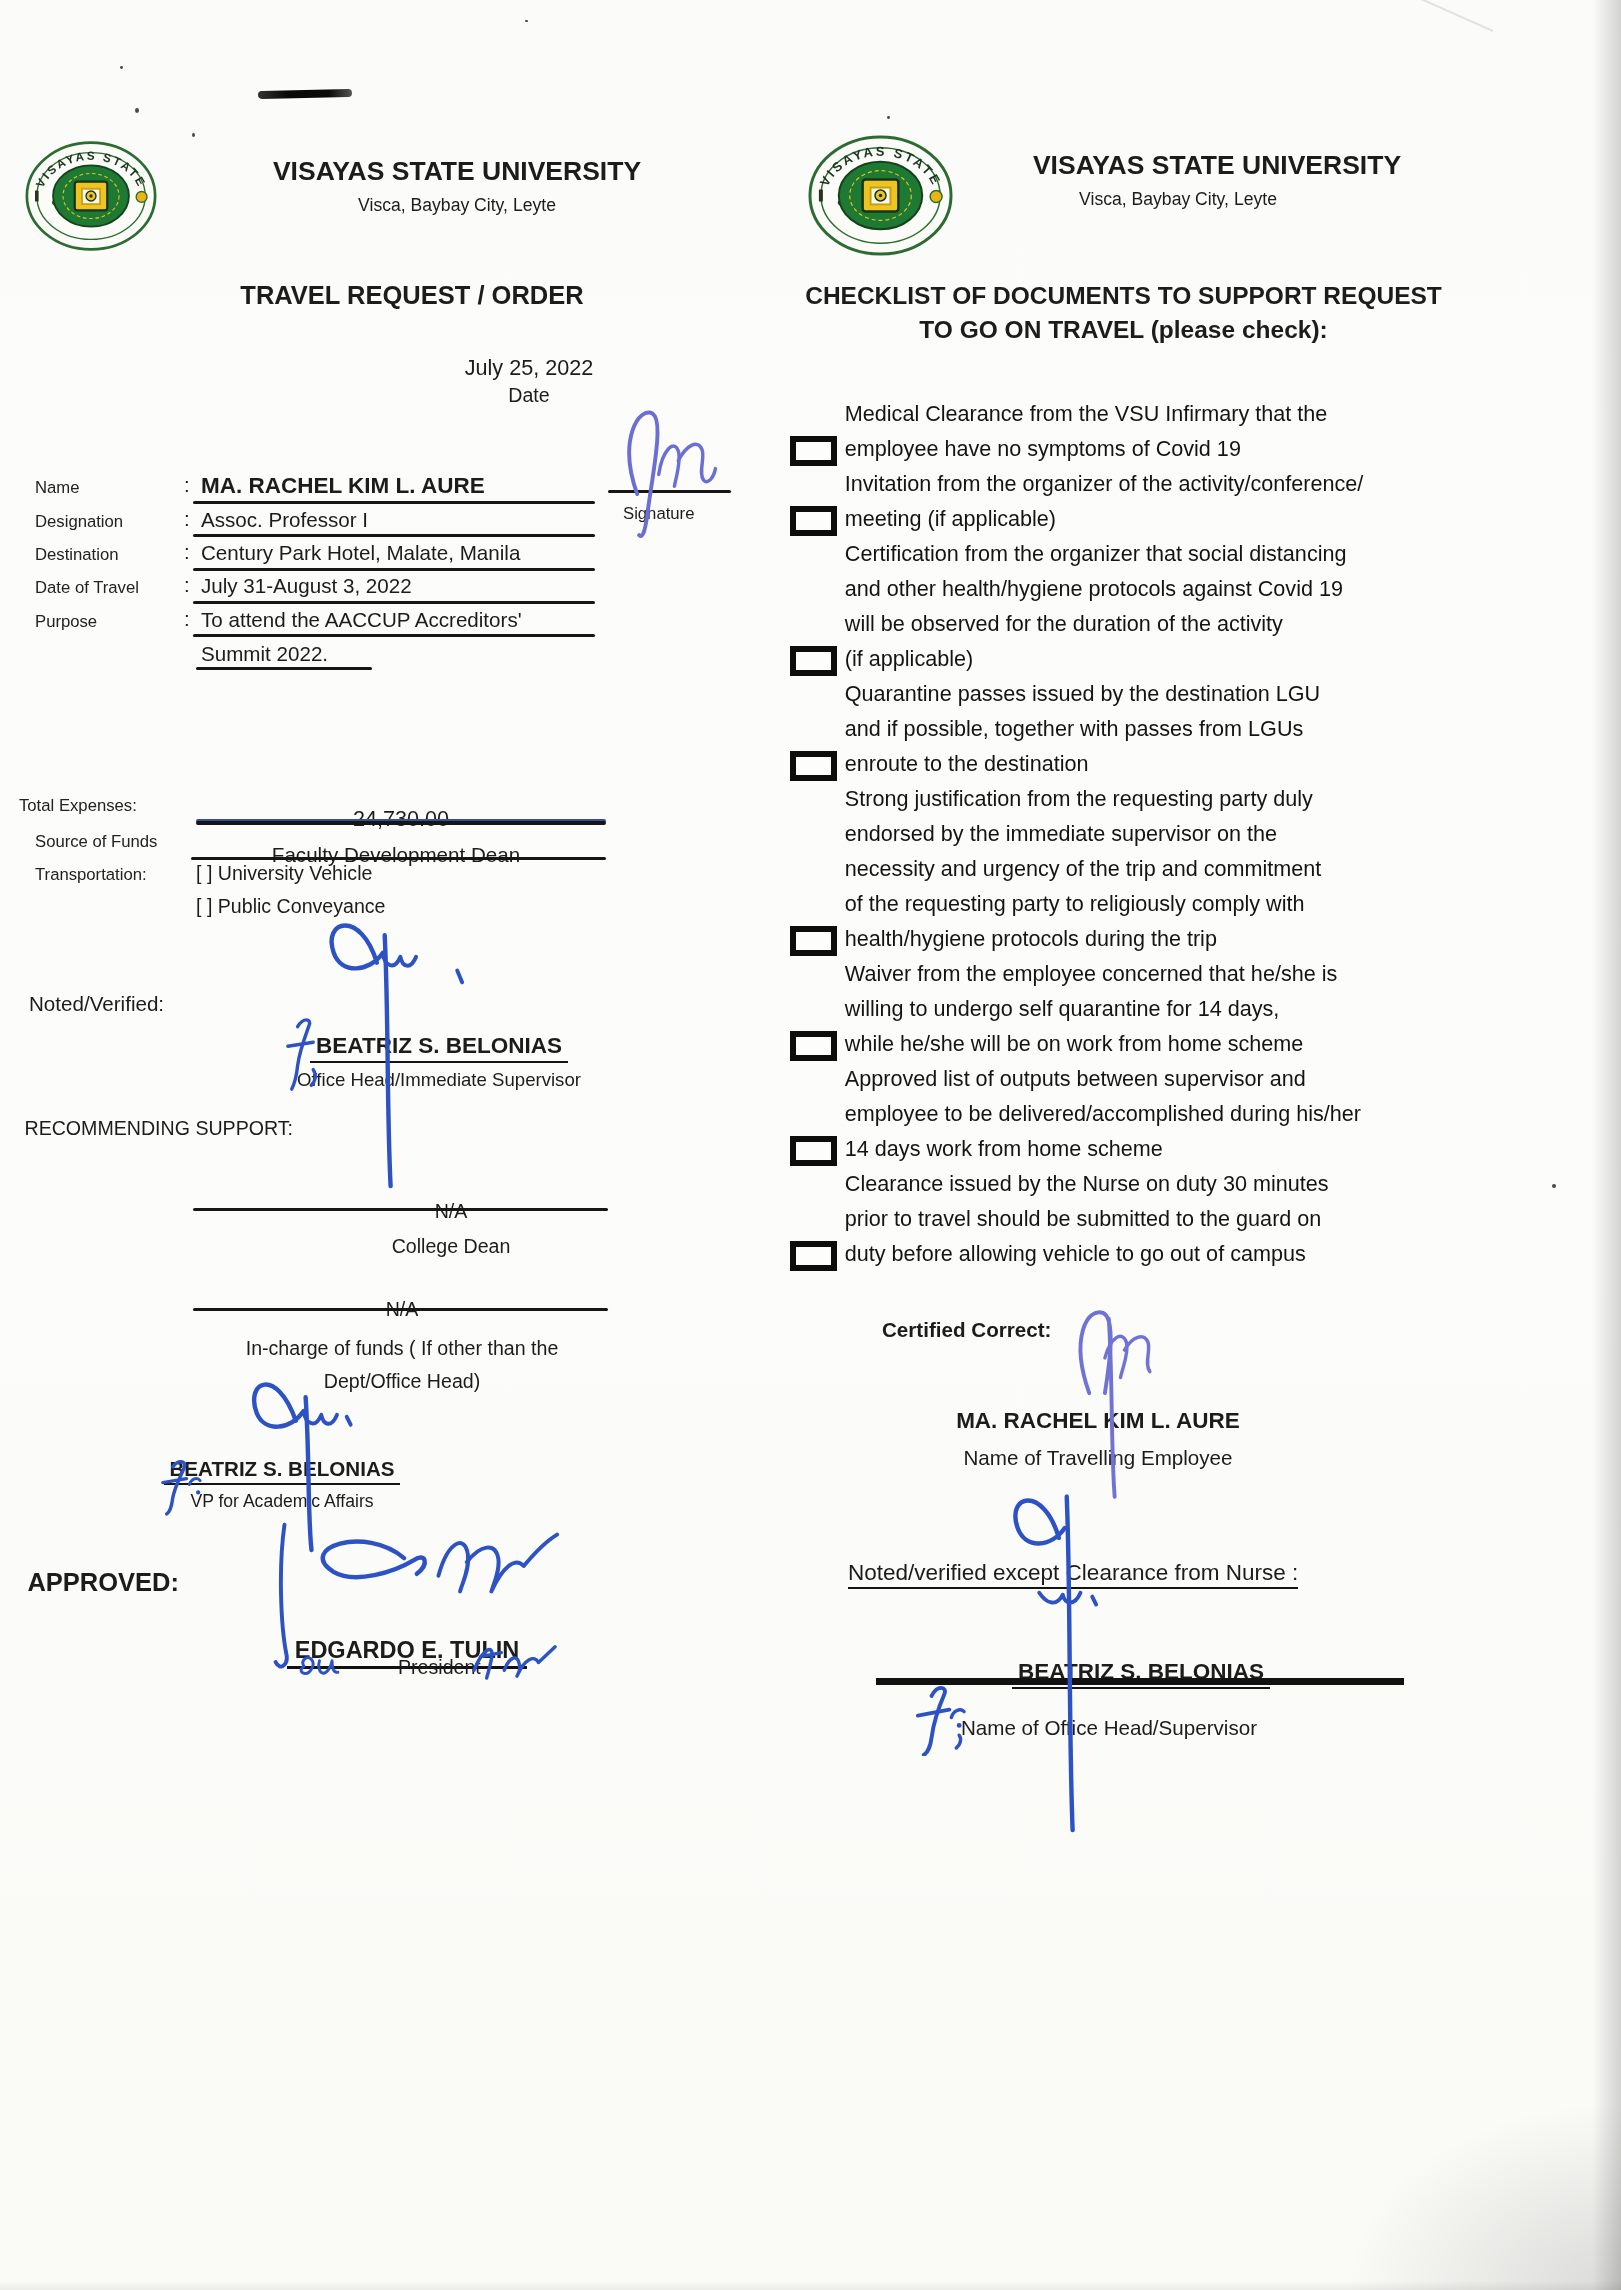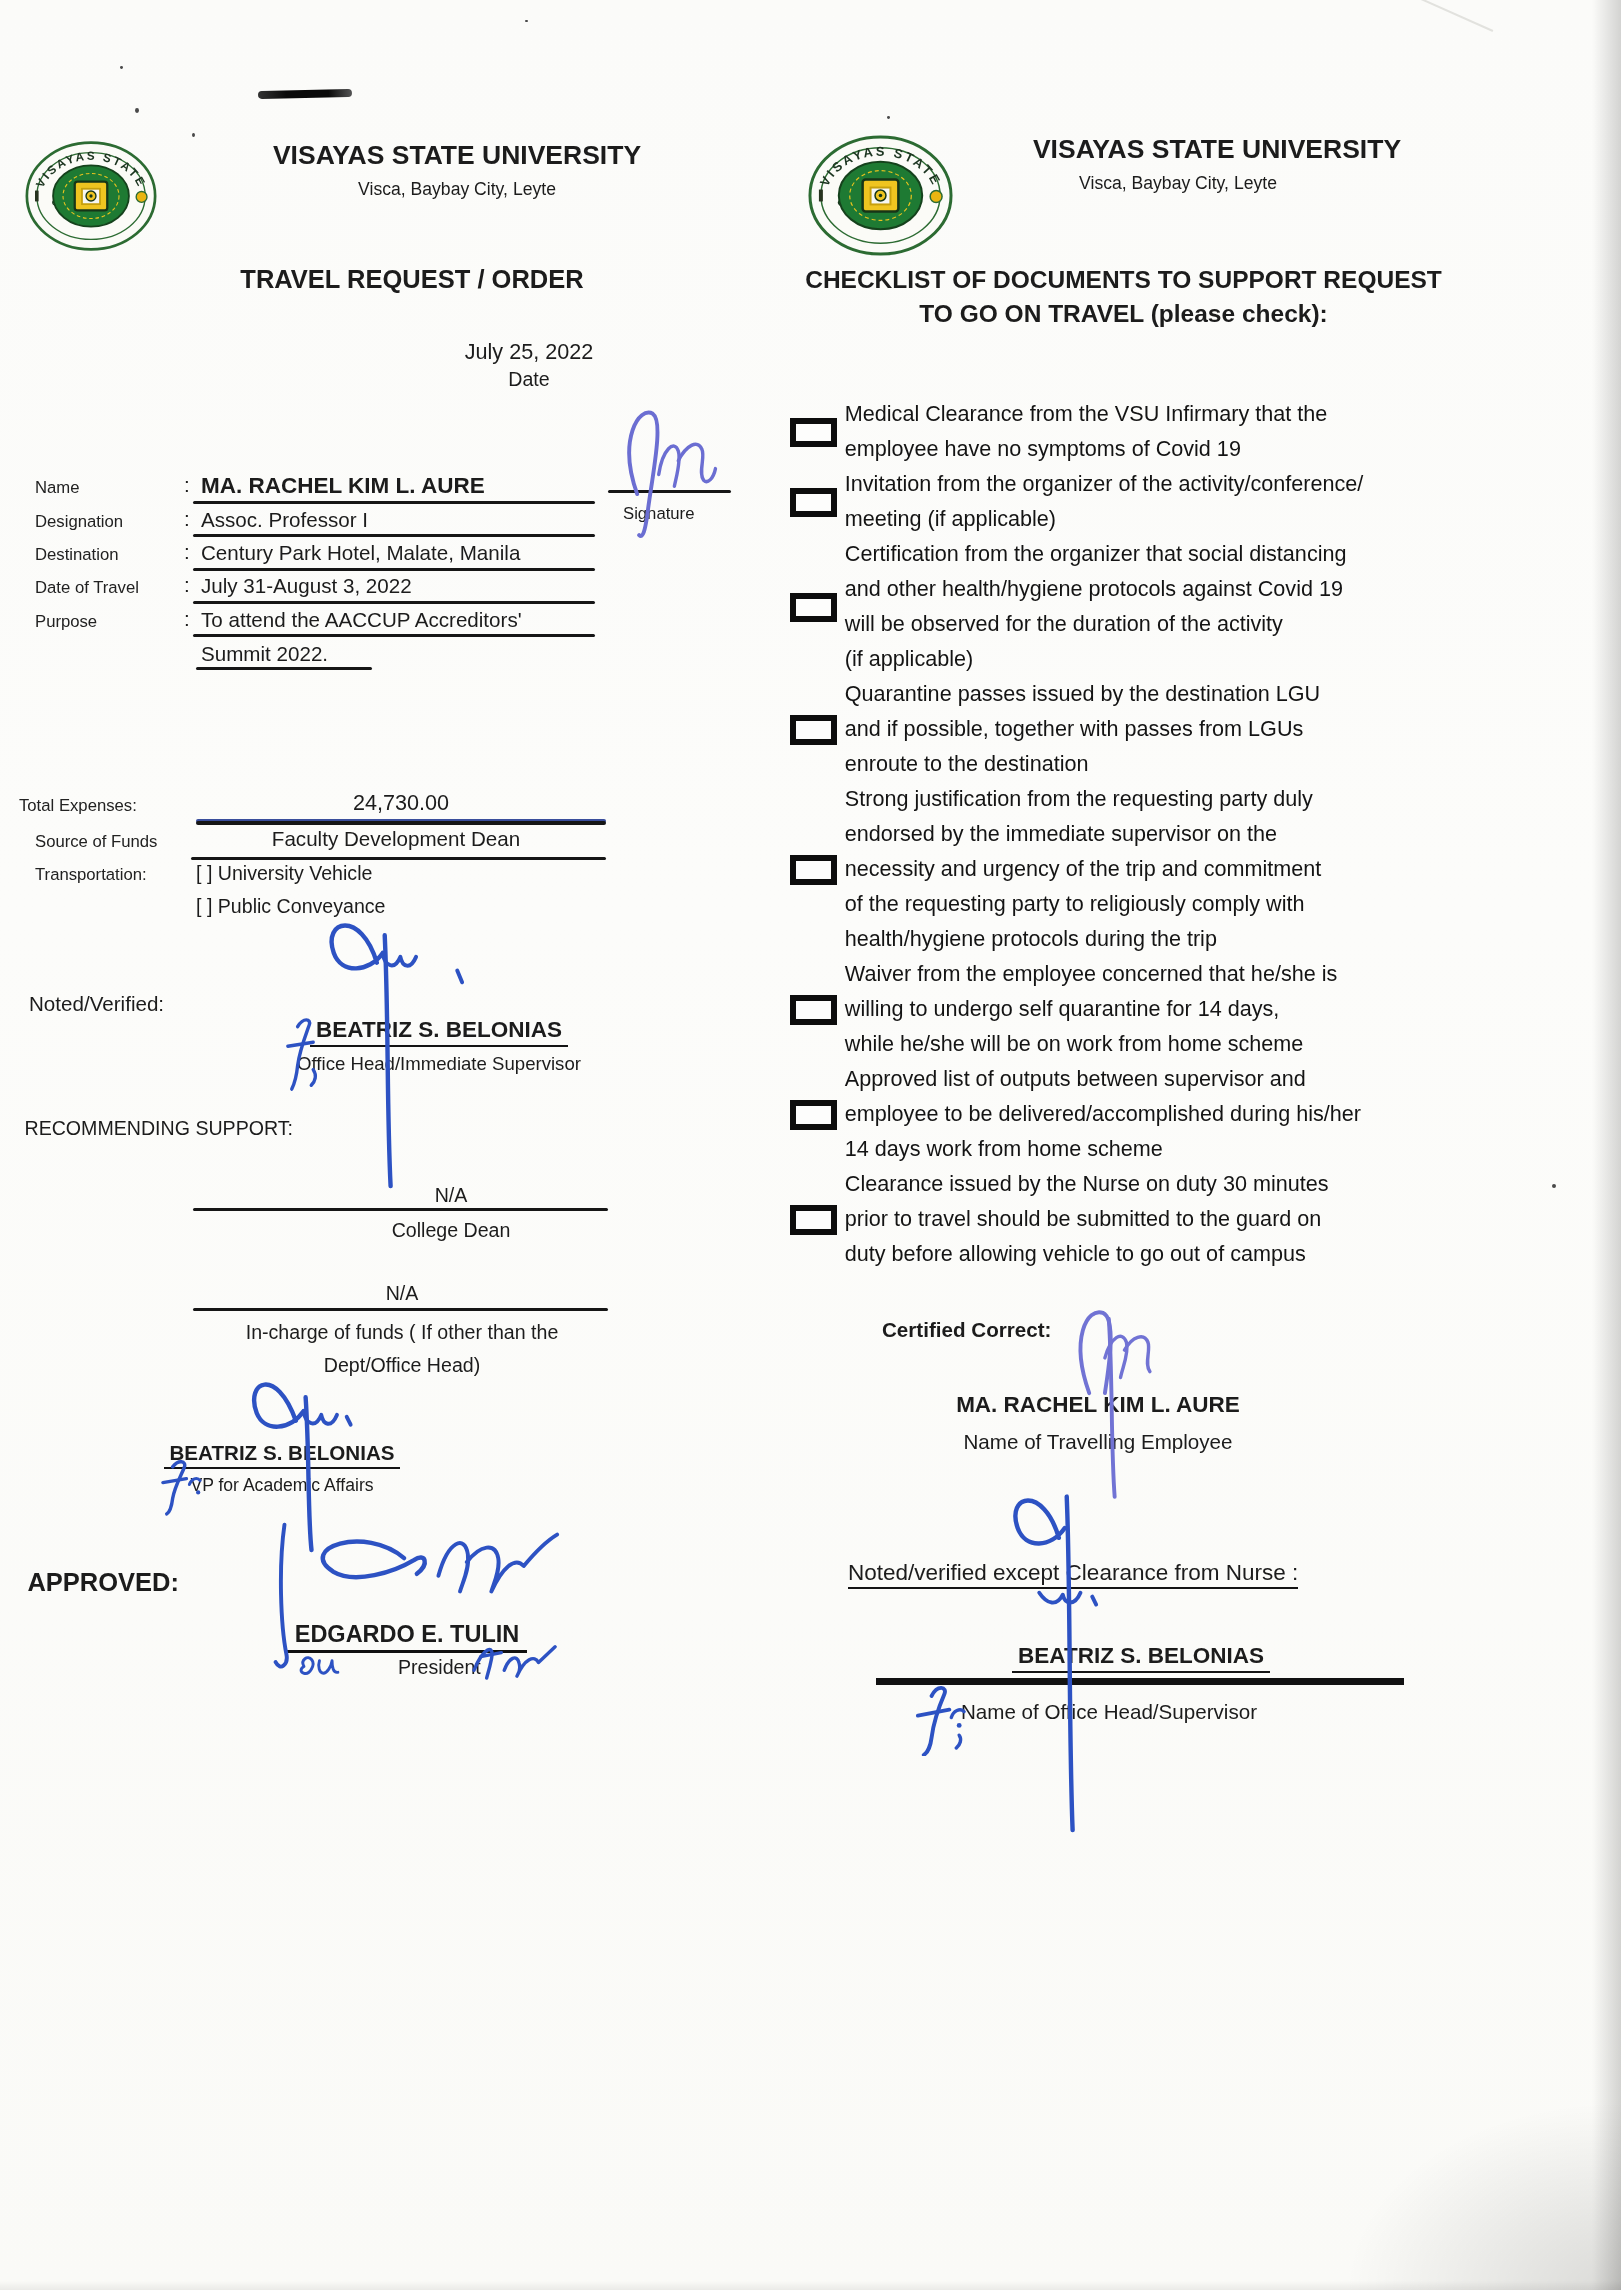--- a/index.html
+++ b/index.html
@@ -2,27 +2,27 @@
 <html><head>
 <meta charset="utf-8">
 <style>
   html,body{margin:0;padding:0;background:#888;}
   .page{
     position:relative; width:1621px; height:2291px; overflow:hidden;
     background:linear-gradient(180deg,#fbfbf9 0%,#fcfcfa 40%,#fafaf7 100%);
     font-family:"Liberation Sans", sans-serif; color:#1c1c1c;
   }
   .abs{position:absolute;}
-  .ctr{text-align:center;}
+  .ctr{text-align:center;margin-top:16px;}
   .b{font-weight:bold;}
   .scanline{position:absolute;height:2.9px;background:#161616;border-radius:2px;}
   .uline{display:inline-block;border-bottom:2.9px solid #141414;padding:0 5.9px 2px 5.9px;}
   .lbl{font-size:16.7px;color:#222;}
   .val{font-size:20.6px;}
-  .chk-item{display:flex;align-items:center;}
+  .chk-item{display:flex;align-items:flex-end;}
   .chk-box{flex:none;width:35px;height:17.6px;border:6.9px solid #0d0d0d;background:#fdfdfc;margin-top:2.9px;}
   .chk-text{margin-left:7.8px;font-size:21.6px;line-height:35px;white-space:pre-line;color:#141414;}
   .ink{position:absolute;pointer-events:none;}
   .ink path{fill:none;stroke-linecap:round;stroke-linejoin:round;}
   .speck{position:absolute;background:#4a4a4a;border-radius:50%;}
   .edge-shadow{position:absolute;top:0;right:0;width:29px;height:100%;
     background:linear-gradient(90deg,rgba(0,0,0,0) 0%,rgba(0,0,0,0.16) 100%);}
   .corner-shadow{position:absolute;right:0;bottom:0;width:314px;height:216px;
     background:radial-gradient(ellipse at 100% 100%,rgba(0,0,0,0.13),rgba(0,0,0,0) 62%);}
   .bottom-shadow{position:absolute;left:0;bottom:0;width:100%;height:9.8px;

